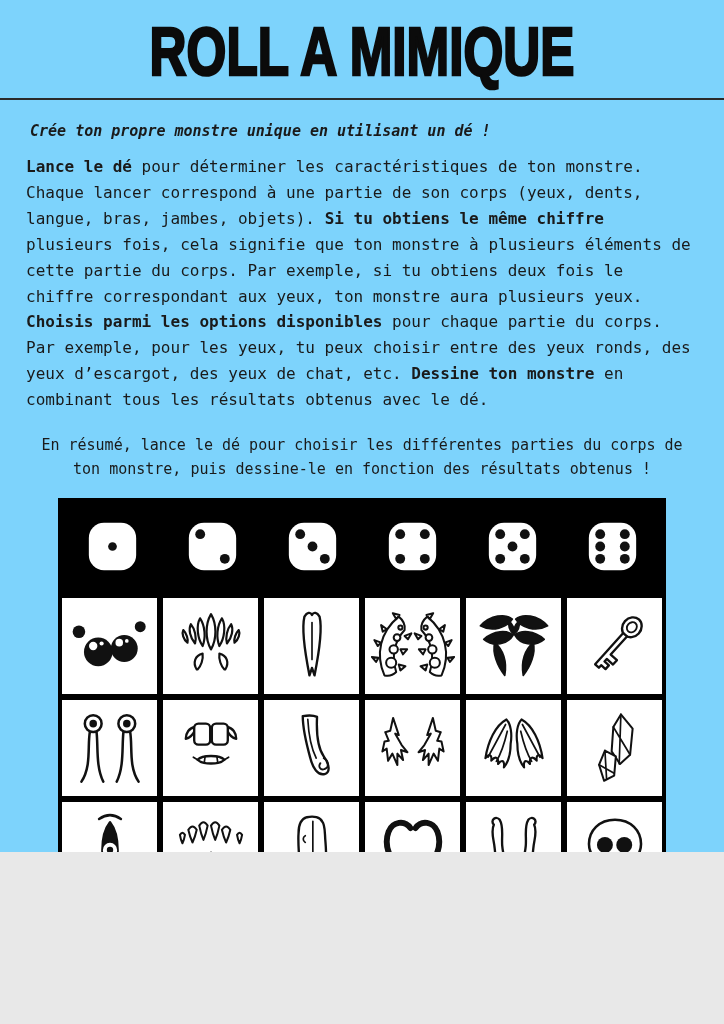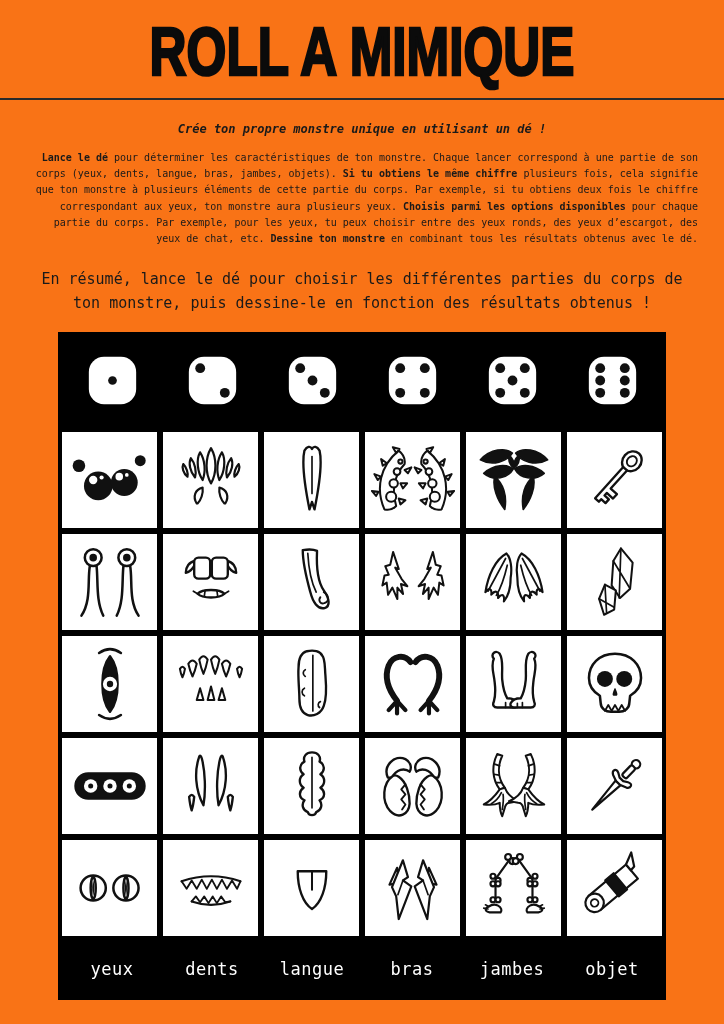--- a/index.html
+++ b/index.html
@@ -1,33 +1,33 @@
 <!DOCTYPE html>
 <html><head>
 <meta charset="utf-8">
 <title>Roll a mimique</title>
 <style>
   html,body{margin:0;padding:0;background:#e8e8e8;}
   .page{
-    width:724px;height:1024px;background:#f97316;margin:0 auto;position:relative;
+    width:724px;height:852px;background:#7dd3fc;margin:0 auto;position:relative;
     font-family:"DejaVu Sans Mono","Liberation Mono",monospace;color:#1a1a1a;overflow:hidden;
   }
   .title{
     margin:14px 0 0;text-align:center;
     font-family:"Liberation Sans","DejaVu Sans",sans-serif;
     font-weight:900;font-size:64px;line-height:74px;color:#0b0b0b;
     letter-spacing:0px;transform:scaleX(.80) scaleY(1.08);transform-origin:50% 50%;
     -webkit-text-stroke:2.5px #0b0b0b;
   }
   .rule{border:0;border-top:2.5px solid #2a2a2a;margin:10px 0 0;}
   .tagline{
-    margin:22px 30px 0;text-align:center;font-size:12px;
+    margin:22px 30px 0;font-size:15px;
     font-weight:bold;font-style:italic;
   }
-  .intro-text{margin:14px 26px 0;text-align:right;font-size:10px;line-height:1.62;}
+  .intro-text{margin:14px 26px 0;text-align:left;font-size:16px;line-height:1.62;}
   .intro-text b{font-weight:bold;}
   .summary{margin:20px 40px 0;text-align:center;font-size:15px;line-height:1.62;}
   .board{
     width:600px;margin:16px auto 0;background:#000;padding:4px;
     display:flex;flex-direction:column;gap:6px;
   }
   .dice-row{display:grid;grid-template-columns:repeat(6,1fr);height:90px;}
   .die-cell{display:flex;align-items:center;justify-content:center;}
   .die{width:53px;height:53px;}
   .options-grid{display:grid;grid-template-columns:repeat(6,1fr);grid-auto-rows:96px;gap:6px;}

